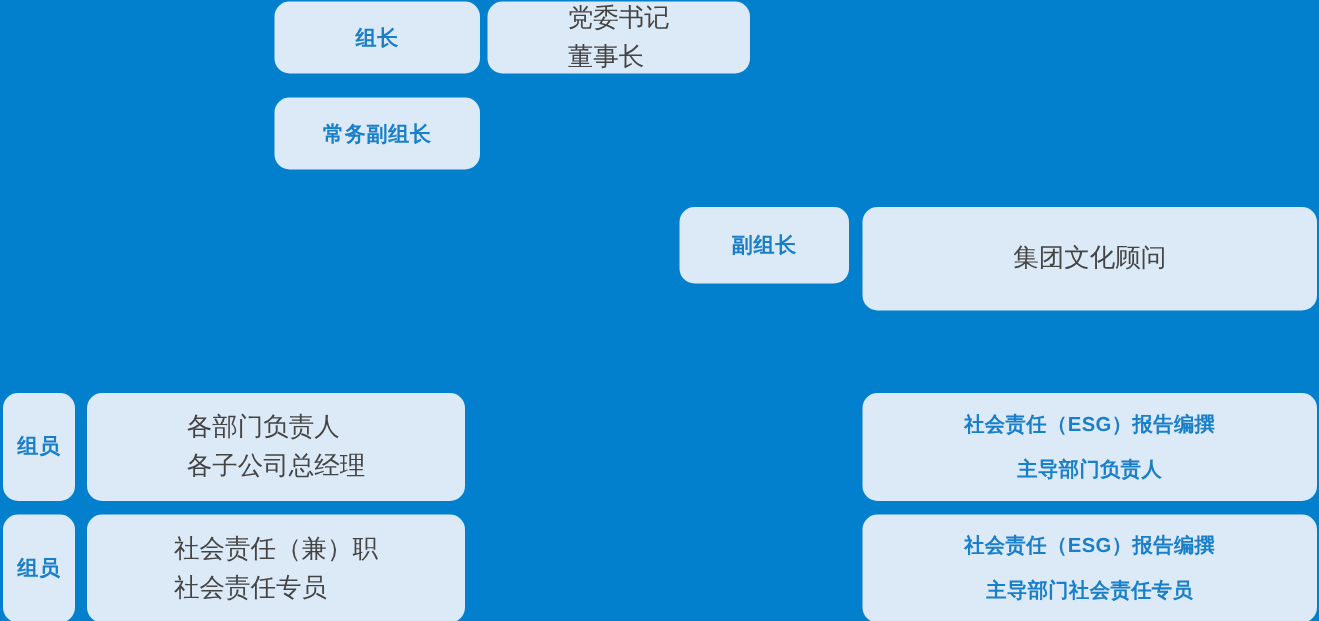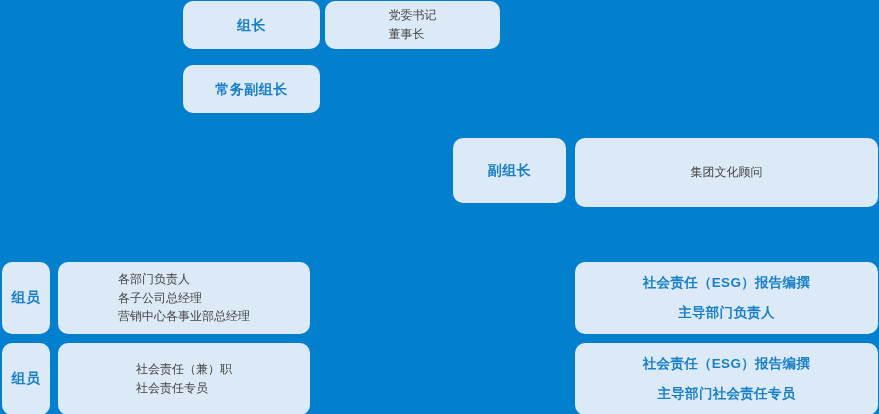--- a/index.html
+++ b/index.html
@@ -31,21 +31,21 @@
   .role-label {
     color: #1a7fc9;
     font-weight: bold;
     font-size: 14px;
     letter-spacing: 0.5px;
     text-align: center;
     line-height: 1.5;
   }
   .detail-line {
     color: #444444;
-    font-size: 12px;
+    font-size: 17px;
     line-height: 1.55;
     text-align: left;
     white-space: nowrap;
   }
   .detail-block {
     display: flex;
     flex-direction: column;
     align-items: flex-start;
   }
   .esg-line {
@@ -78,37 +78,36 @@
     <div class="detail-block">
       <span class="detail-line">党委书记</span>
       <span class="detail-line">董事长</span>
     </div>
   </div>
 
   <div class="card" style="left:183px; top:65px; width:137px; height:48px;">
     <span class="role-label">常务副组长</span>
   </div>
 
-  <div class="card" style="left:453px; top:138px; width:113px; height:65px;">
+  <div class="card" style="left:453px; top:138px; width:113px; height:51px;">
     <span class="role-label">副组长</span>
   </div>
   <div class="card" style="left:575px; top:138px; width:303px; height:69px;">
     <div class="detail-block">
       <span class="detail-line">集团文化顾问</span>
     </div>
   </div>
 
   <div class="card" style="left:2px; top:262px; width:48px; height:72px;">
     <span class="member-label">组员</span>
   </div>
   <div class="card" style="left:58px; top:262px; width:252px; height:72px;">
     <div class="detail-block">
       <span class="detail-line">各部门负责人</span>
       <span class="detail-line">各子公司总经理</span>
-      <span class="detail-line">营销中心各事业部总经理</span>
     </div>
   </div>
   <div class="card" style="left:575px; top:262px; width:303px; height:72px;">
     <span class="esg-line">社会责任（ESG）报告编撰</span>
     <span class="esg-line">主导部门负责人</span>
   </div>
 
   <div class="card" style="left:2px; top:343px; width:48px; height:72px;">
     <span class="member-label">组员</span>
   </div>

